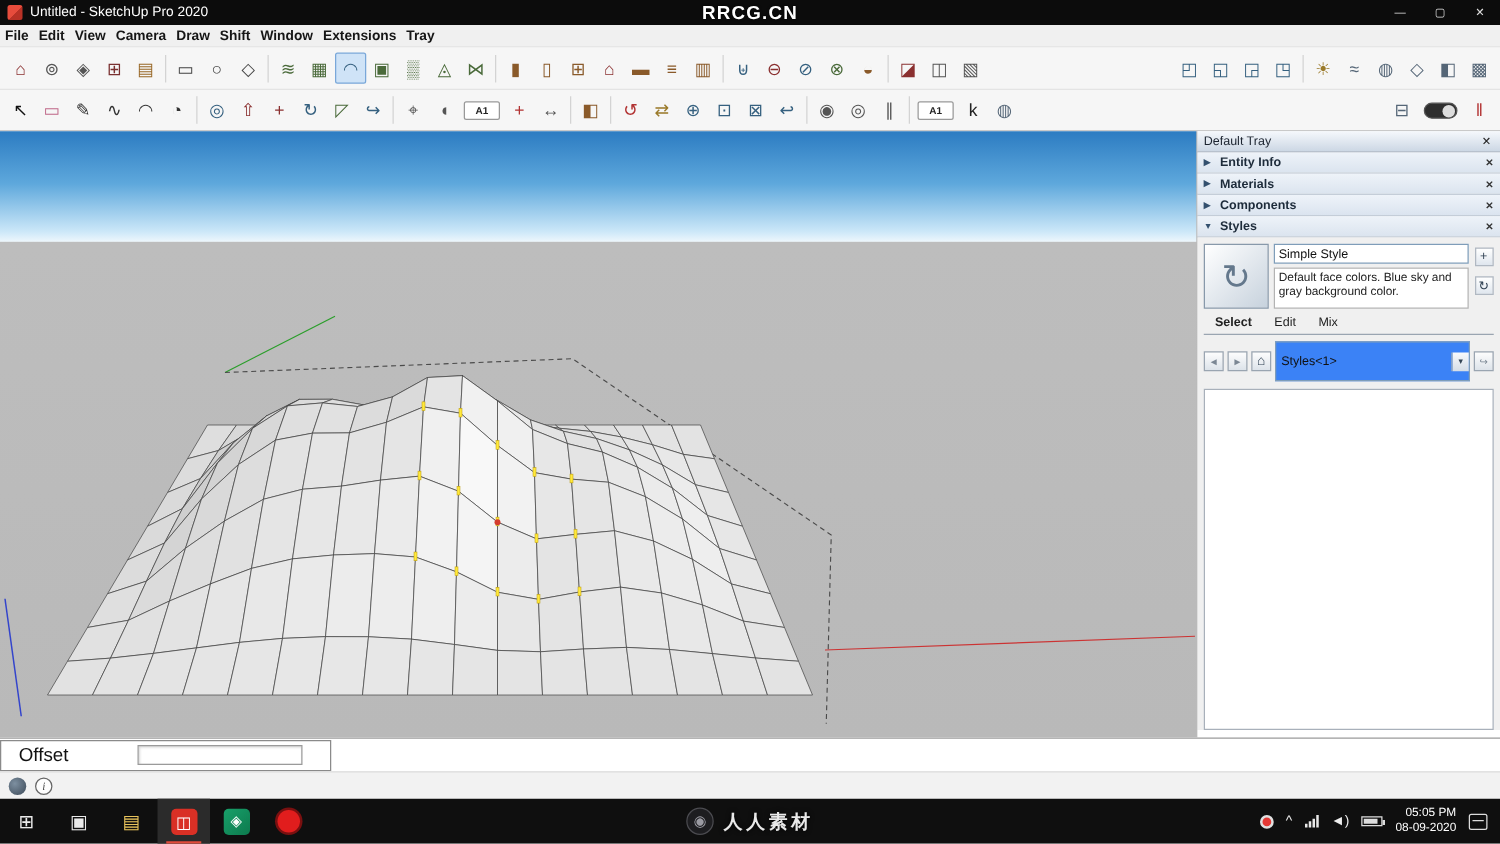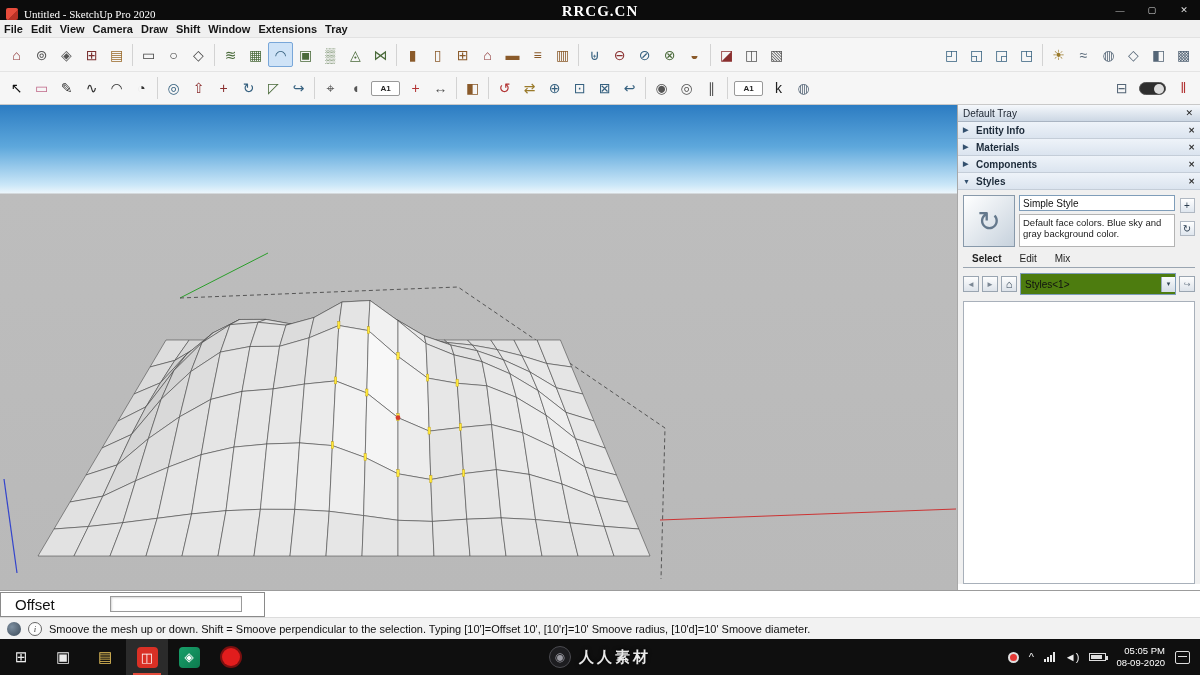--- a/index.html
+++ b/index.html
@@ -1,21 +1,21 @@
 <!DOCTYPE html>
 <html><head>
 <meta charset="utf-8">
 <style>
   * { box-sizing: border-box; margin: 0; padding: 0; }
   html,body { width:1200px; height:675px; overflow:hidden; }
   body { font-family:"Liberation Sans", sans-serif; background:#fff; }
   .app { position:relative; width:1200px; height:675px; display:flex; flex-direction:column; }
 
   
-  .titlebar { height:20px; background:#0c0c0c; color:#fff; display:flex; align-items:flex-end; font-size:11px; position:relative; flex:0 0 auto;font-family:Liberation Serif, serif; }
+  .titlebar { height:20px; background:#0c0c0c; color:#fff; display:flex; align-items:center; font-size:11px; position:relative; flex:0 0 auto; }
   .tb-logo { width:12px; height:12px; margin:0 6px 0 6px; border-radius:2px;
              background:linear-gradient(135deg,#e74c3c 0 55%,#b93226 55% 100%); }
   .tb-title { white-space:nowrap; }
   .tb-watermark { position:absolute; left:50%; transform:translateX(-50%); font-weight:bold; font-size:15px; letter-spacing:1px; text-shadow:0 0 2px #000; }
   .tb-controls { margin-left:auto; display:flex; height:100%; }
   .tb-btn { width:32px; height:100%; display:flex; align-items:center; justify-content:center; font-size:9px; color:#ddd; }
 
   
   .menubar { height:18px; background:#f0f0f0; display:flex; align-items:center; font-size:11px; color:#151515; border-bottom:1px solid #e2e2e2; flex:0 0 auto; }
   .menu-item { padding:0 4px; height:100%; display:flex; align-items:center;font-weight:bold; }
@@ -54,21 +54,21 @@
   .desc-box { flex:1; background:#fff; border:1px solid #b3b3b3; font-size:9.5px; padding:2px 3px; color:#222; line-height:1.2; }
   .sp-side { width:16px; flex:0 0 auto; display:flex; flex-direction:column; gap:8px; align-items:center; padding-top:3px; font-size:11px; color:#2c3e50; }
   .sp-side .sbtn { width:15px; height:15px; display:flex; align-items:center; justify-content:center; border:1px solid #b0b8c2; background:linear-gradient(#fff,#dfe6ee); font-size:10px; }
 
   .sp-tabs { display:flex; margin-top:6px; border-bottom:1px solid #9aa5b1; height:15px; }
   .sp-tab { padding:0 9px; color:#222; }
   .sp-tab.active { font-weight:bold; }
   .sp-nav { display:flex; align-items:center; gap:3px; margin:5px 0 4px 0; }
   .nav-btn { width:16px; height:16px; border:1px solid #9aa5b1; background:linear-gradient(#fdfdfd,#dde3ea); display:flex; align-items:center; justify-content:center; font-size:8px; color:#7b8794; }
   .nav-btn.home { color:#2c3e50; font-size:11px; }
-  .dropdown { flex:1; height:22px; background:#4d7c0f; border:1px solid #7f9db9; display:flex; align-items:center; font-size:10px; padding:0 0 0 4px; color:#111; }
+  .dropdown { flex:1; height:32px; background:#3b82f6; border:1px solid #7f9db9; display:flex; align-items:center; font-size:10px; padding:0 0 0 4px; color:#111; }
   .dd-arrow { margin-left:auto; width:14px; height:15px; background:linear-gradient(#f8fafc,#d5dde6); border-left:1px solid #9ab; display:flex; align-items:center; justify-content:center; font-size:7px; color:#345; }
   .style-list { flex:1; background:#fff; border:1px solid #a8b0ba; margin:2px 0 0 0; min-height:0; }
   .tray-bottom { height:6px; background:#fff; }
 
   
   .vcb-row { height:27px; background:#fff; border-top:1px solid #9c9c9c; display:flex; align-items:center; flex:0 0 auto; }
   .vcb-box { width:265px; height:25px; border:1px solid #8a8a8a; background:#fff; display:flex; align-items:center; padding-left:14px; }
   .vcb-label { font-size:15px; color:#111; width:95px; }
   .vcb-input { width:132px; height:16px; border:1px solid #9a9a9a; background:#fff; box-shadow:inset 1px 1px 2px #d8d8d8; font-size:11px; font-family:"Liberation Sans",sans-serif; }
 
@@ -456,21 +456,20 @@
   <div class="vcb-row">
     <div class="vcb-box">
       <span class="vcb-label">Offset</span>
       <input class="vcb-input" value="" style="">
     </div>
   </div>
 
   <div class="statusbar">
     <div class="st-ico st-globe"></div>
     <div class="st-ico st-info">i</div>
-    <span>Smoove the mesh up or down.  Shift = Smoove perpendicular to the selection.  Typing [10']=Offset 10', [10'r]=10' Smoove radius, [10'd]=10' Smoove diameter.</span>
   </div>
 
   <div class="taskbar">
     <div class="task-btn">⊞</div>
     <div class="task-btn">▣</div>
     <div class="task-btn">
         <span class="glyph-folder">▤</span>
       </div>
     <div class="task-btn active">
         <div class="su-box">◫</div>

